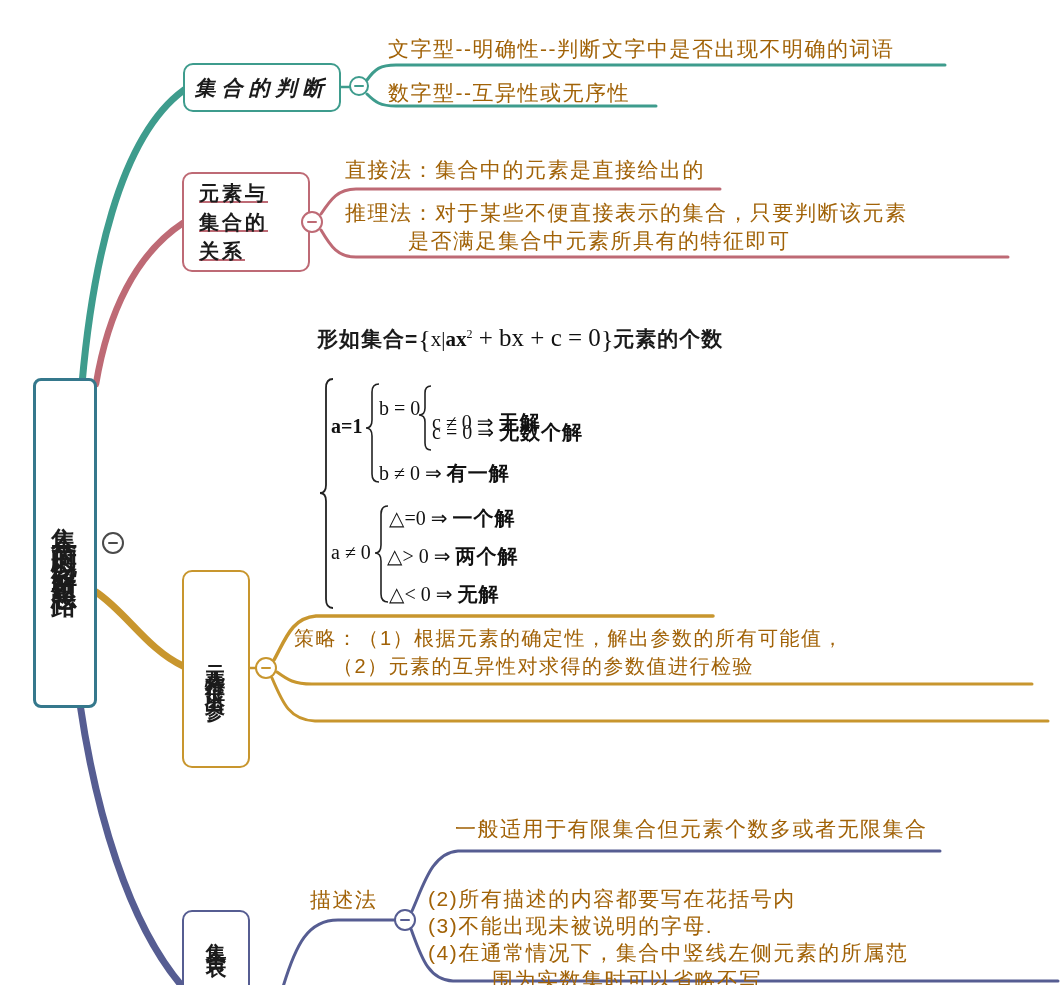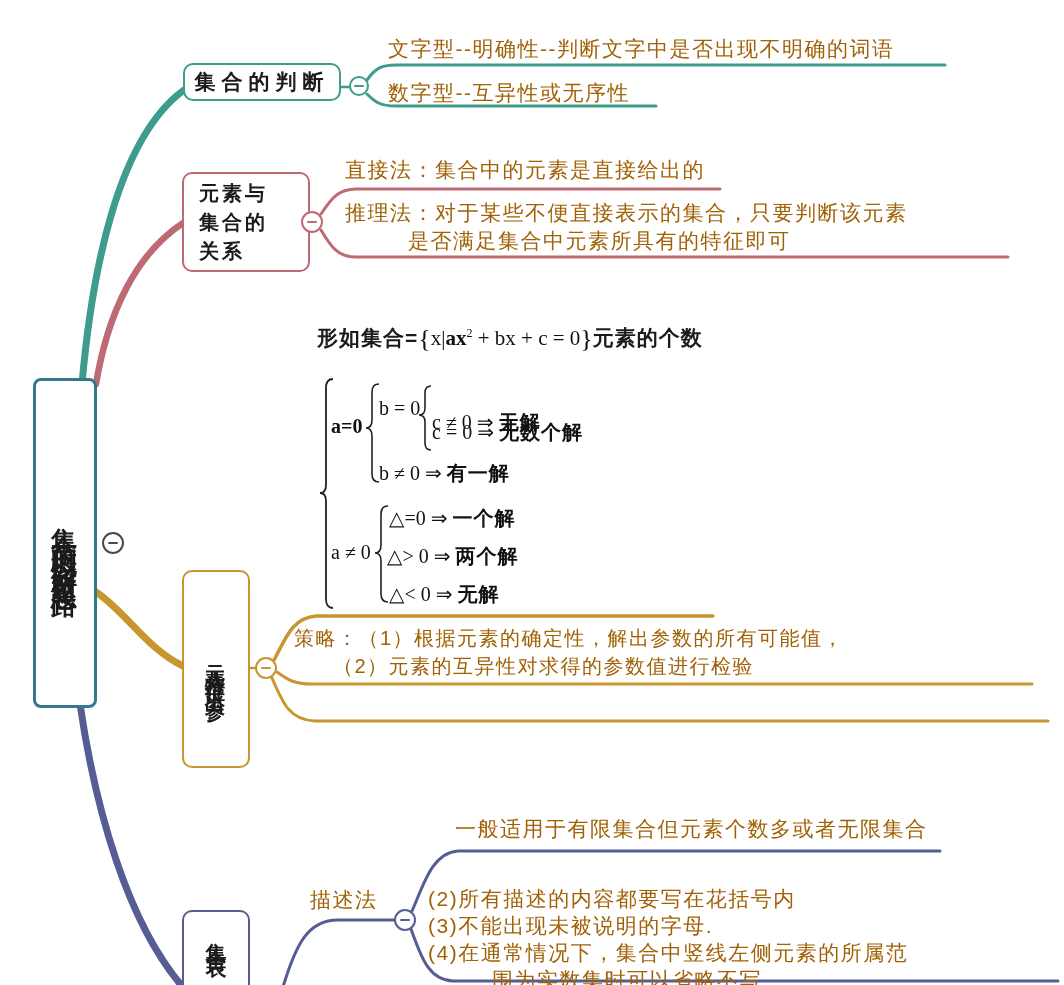--- a/index.html
+++ b/index.html
@@ -58,30 +58,30 @@
     <path d="M 388 506 Q 381 506 381 514 L 381 545 Q 381 553 375 553 Q 381 553 381 561 L 381 594 Q 381 602 388 602" fill="none" stroke="#222" stroke-width="1.6"></path>
   </svg>
 
   <div class="node" style="left: 33px; top: 378px; width: 64px; height: 330px; border-width: 3px; border-radius: 8px; color: rgb(53, 120, 140);">
     <span class="lbl vtext" style="font-size:26px;letter-spacing:8px;">集合的概念解题思路</span>
   </div>
   <div class="toggle" style="left: 102px; top: 532px; color: rgb(74, 74, 74);">
       <span class="dash"></span>
     </div>
 
-  <div class="node" style="left: 183px; top: 63px; width: 158px; height: 38px; color: rgb(62, 156, 141);">
+  <div class="node" style="left: 183px; top: 63px; width: 158px; height: 49px; color: rgb(62, 156, 141); font-style: italic;">
     <span class="lbl" style="font-size:21px;letter-spacing:6px;">集合的判断</span>
   </div>
   <div class="toggle" style="left: 349px; top: 76px; width: 20px; height: 20px; color: rgb(62, 156, 141);">
       <span class="dash"></span>
     </div>
   <div class="t" style="left:388px;top:35px;">文字型--明确性--判断文字中是否出现不明确的词语</div>
   <div class="t" style="left:388px;top:79px;">数字型--互异性或无序性</div>
 
-  <div class="node" style="left: 182px; top: 172px; width: 128px; height: 100px; justify-content: flex-start; padding-left: 15px; color: rgb(190, 106, 117);">
+  <div class="node" style="left: 182px; top: 172px; width: 128px; height: 100px; justify-content: flex-start; padding-left: 15px; color: rgb(190, 106, 117); text-decoration: underline;">
     <span class="lbl" style="font-size:20px;letter-spacing:3px;line-height:29px;">
       <span>元素与</span><br>
       <span>集合的</span><br>
       <span>关系</span>
     </span>
   </div>
   <div class="toggle" style="left: 301px; top: 211px; color: rgb(190, 106, 117);">
       <span class="dash"></span>
     </div>
   <div class="t" style="left:345px;top:156px;">直接法：集合中的元素是直接给出的</div>
@@ -90,24 +90,24 @@
 
   <div class="node vtext" style="left: 182px; top: 570px; width: 68px; height: 198px; color: rgb(200, 150, 46);">
     <span class="lbl vtext" style="font-size:20px;letter-spacing:6px;">元素特征求出参</span>
   </div>
   <div class="toggle" style="left: 255px; top: 657px; color: rgb(200, 150, 46);">
       <span class="dash"></span>
     </div>
 
   <div>
     <div class="ftitle" style="left:317px;top:324px;">
-      <span class="cjk">形如集合=</span><span class="math brace">{</span><span class="math" style="font-size:21px;">x|</span><span class="math" style="font-size:21px;font-weight:700;">ax</span><sup class="math">2</sup><span class="math" style="font-size:21px;"> + bx + c = 0</span><span class="math brace">}</span><span class="cjk">元素的个数</span>
+      <span class="cjk">形如集合=</span><span class="math brace">{</span><span class="math" style="font-size:21px;">x|</span><span class="math" style="font-size:21px;font-weight:700;">ax</span><sup class="math">2</sup><span class="math" style="font-size:25px;"> + bx + c = 0</span><span class="math brace">}</span><span class="cjk">元素的个数</span>
     </div>
     <div class="mrow" style="left:331px;top:415px;">
-      <span class="cond" style="font-weight:700;">a=0</span></div>
+      <span class="cond" style="font-weight:700;">a=1</span></div>
     <div class="mrow" style="left:379px;top:397px;">
       <span class="cond">b = 0</span></div>
     <div class="mrow" style="left:432px;top:383px;margin-top:26px;">
       <span class="cond">c ≠ 0 ⇒ </span><span class="res">无解</span></div>
     <div class="mrow" style="left:432px;top:419px;">
       <span class="cond">c = 0 ⇒ </span><span class="res">无数个解</span></div>
     <div class="mrow" style="left:379px;top:460px;">
       <span class="cond">b ≠ 0 ⇒ </span><span class="res">有一解</span></div>
     <div class="mrow" style="left:331px;top:541px;">
       <span class="cond">a ≠ 0</span></div>

